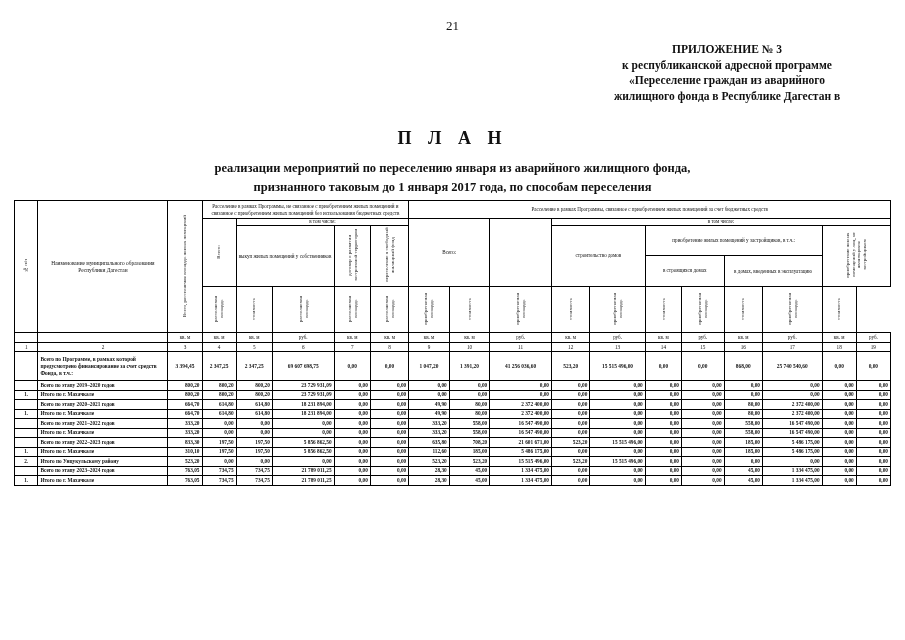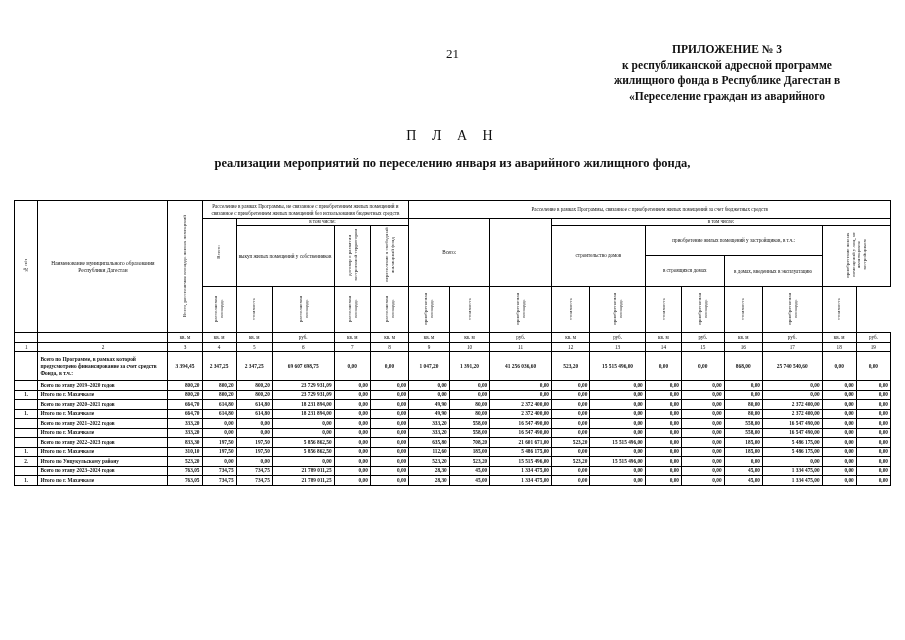--- a/index.html
+++ b/index.html
@@ -13,41 +13,40 @@
   }
   .page{
     position:absolute;inset:0;
     padding:0;
   }
   .pagenum{
     position:absolute;
     top:18px;left:0;right:0;
     text-align:center;
     font-size:13px;
-    margin-top:28px;
   }
   .topright{
     position:absolute;
     top:42px;
     right:28px;
     width:300px;
     text-align:center;
     font-size:11.5px;
     line-height:1.35;
     font-weight:bold;
   }
   .topright .l1{display:block;font-family:Liberation Serif, serif;}
   .title-block{
     position:absolute;
     top:128px;left:0;right:0;
     text-align:center;
   }
   .plan-word{
-    font-size:14px;
-    font-weight:normal;
+    font-size:18px;
+    font-weight:bold;
     letter-spacing:6px;
     margin-bottom:10px;
   }
   .title-line{
     font-size:12.5px;
     font-weight:bold;
     line-height:1.5;
   }
   
   .tbl-wrap{
@@ -117,27 +116,28 @@
 </head>
 <body>
 
 <div class="page">
 
   <div class="pagenum">21</div>
 
   <div class="topright">
     <span class="l1">ПРИЛОЖЕНИЕ № 3</span>
     <span class="l1">к республиканской адресной программе</span>
+    <span class="l1">«Переселение граждан из аварийного</span>
     <span class="l1">жилищного фонда в Республике Дагестан в</span>
-    <span class="l1">«Переселение граждан из аварийного</span>
   </div>
 
   <div class="title-block">
     <div class="plan-word">П Л А Н</div>
     <div class="title-line">реализации мероприятий по переселению января из аварийного жилищного фонда,</div>
+    <div class="title-line">признанного таковым до 1 января 2017 года, по способам переселения</div>
   </div>
 
   <div class="tbl-wrap">
     <table class="main">
       <colgroup>
         <col style="width:22px">
           <col style="width:122px">
         <col style="width:32px">
           <col style="width:32px">
           <col style="width:34px">

